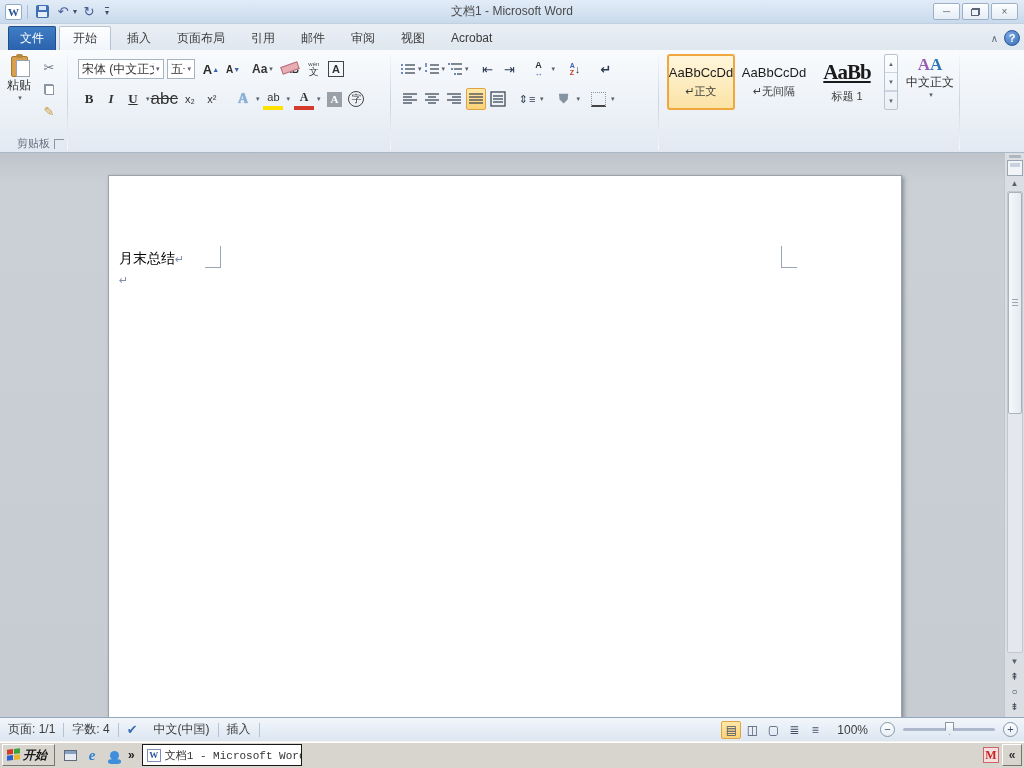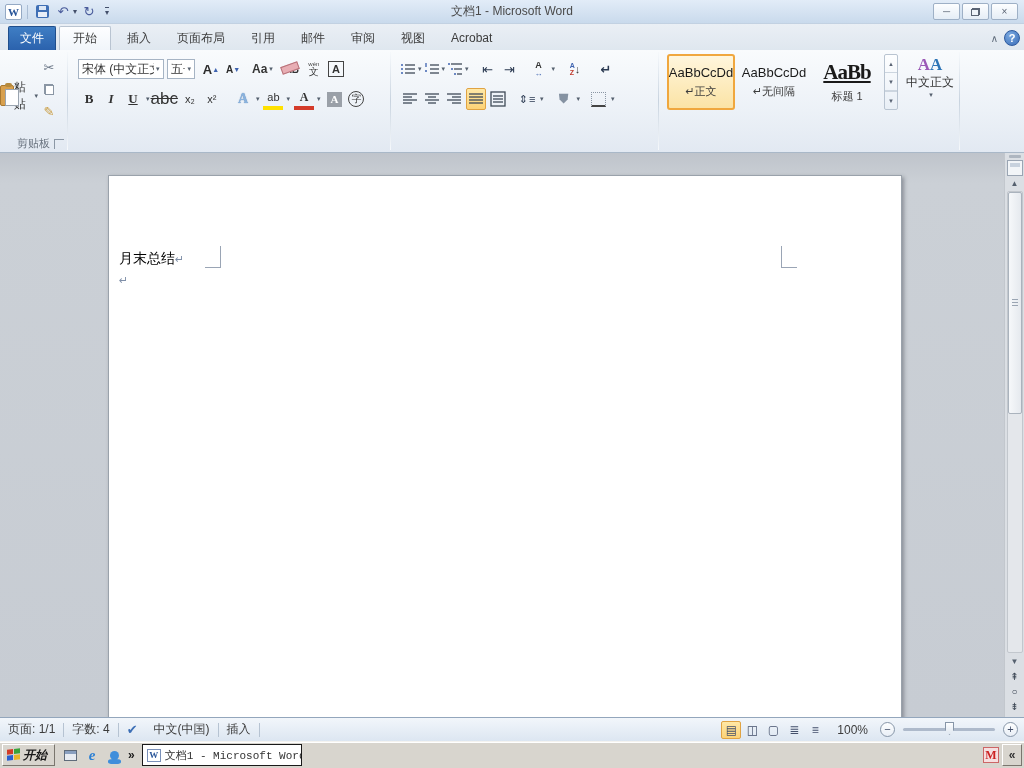--- a/index.html
+++ b/index.html
@@ -38,21 +38,21 @@
   .ribbon { height:103px; flex:0 0 103px; background:linear-gradient(#f9fbfd,#ecf1f7 60%,#e2e9f2); border-bottom:1px solid #a9b8c8; display:flex; }
   .grp { display:flex; flex-direction:column; padding-top:4px; }
   .grp-body { flex:1; }
   .grp-label { height:17px; display:flex; align-items:center; justify-content:center; color:#68727e; font-size:11px; position:relative; }
   .dlaunch { position:absolute; right:3px; bottom:3px; width:10px; height:10px; border-left:1px solid #8b97a5; border-top:1px solid #8b97a5; color:#8b97a5; font-size:7px; line-height:9px; text-align:right; }
   .vsep { width:1px; background:linear-gradient(#f6f9fc,#c8d3df,#f6f9fc); margin:2px 0; }
   .caret { font-size:7px; color:#55606e; margin-left:2px; }
 
   
   .grp-clip { width:67px; }
-  .paste-btn { width:38px; display:flex; align-items:center; padding-top:2px; }
+  .paste-btn { width:38px; display:flex; flex-direction:column; align-items:center; padding-top:2px; }
   .clipboard-ic { width:17px; height:21px; background:#d8a04e; border:1px solid #a87830; border-radius:2px; position:relative; }
   .clipboard-ic::before { content:""; position:absolute; left:4px; top:-3px; width:7px; height:4px; background:#b58a3e; border-radius:2px; }
   .clipboard-ic::after { content:""; position:absolute; left:4px; top:3px; width:12px; height:15px; background:#fff; border:1px solid #9aa4af; }
   .clip-col { display:flex; flex-direction:column; gap:2px; padding-top:3px; }
   .mini-btn { width:22px; height:20px; display:flex; align-items:center; justify-content:center; }
   .cut-ic { color:#6b7787; font-size:13px; }
   .copy-ic { width:10px; height:11px; position:relative; }
   .copy-ic::before { content:""; position:absolute; left:0; top:0; width:7px; height:8px; border:1px solid #8a96a4; background:#eef2f6; }
   .copy-ic::after { content:""; position:absolute; right:0; bottom:0; width:7px; height:8px; border:1px solid #8a96a4; background:#fff; }
   .painter-ic { color:#c89a3c; font-size:13px; }

